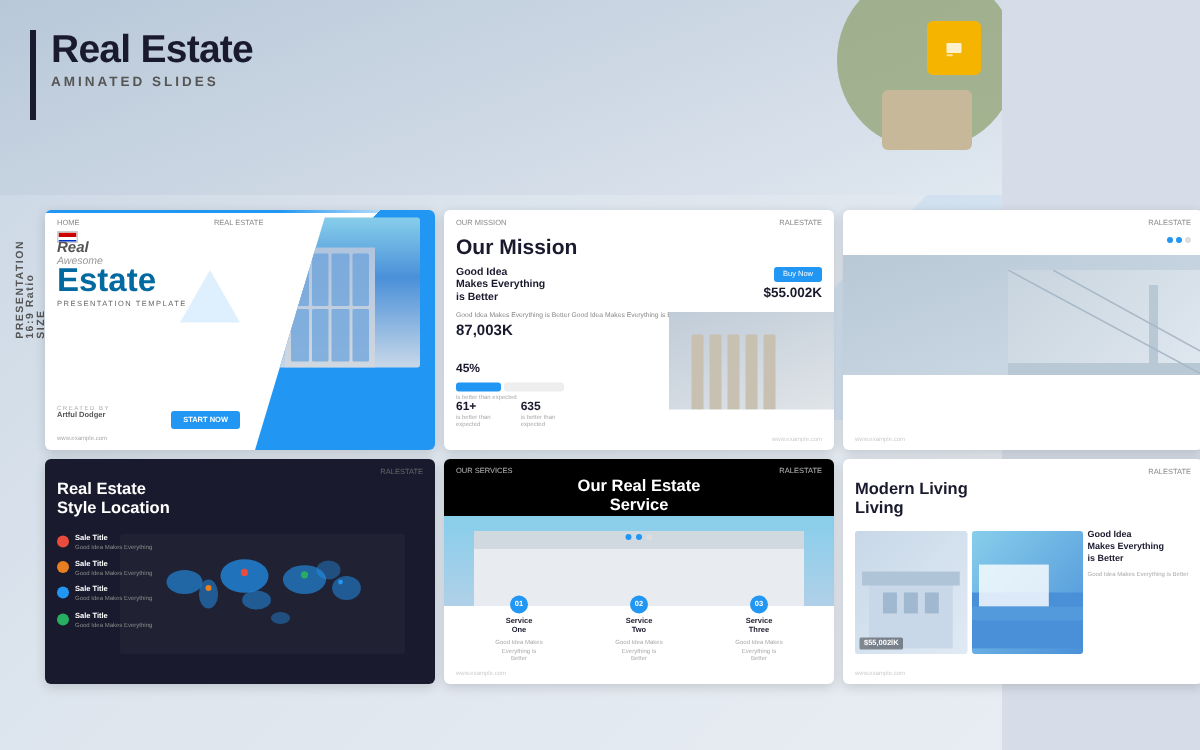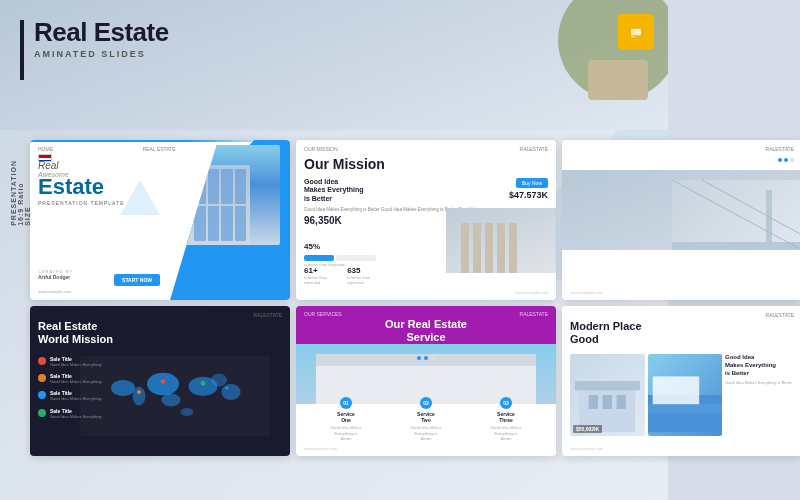--- a/index.html
+++ b/index.html
@@ -204,21 +204,21 @@
     .building-window {
       background: rgba(100, 160, 220, 0.7);
       border-radius: 1px;
     }
     .slide1-text-area {
       position: absolute;
       top: 20px; left: 8px;
     }
     .slide1-real {
       font-size: 10px;
-      font-weight: 400;
+      font-weight: 700;
       color: #555;
       font-style: italic;
     }
     .slide1-title-script {
       font-size: 7px;
       color: #999;
       font-style: italic;
     }
     .slide1-estate {
       font-size: 22px;
@@ -524,21 +524,21 @@
     }
 
     
     .slide5 {
       background: white;
     }
     .slide5-blue-top {
       position: absolute;
       top: 0; left: 0; right: 0;
       height: 55px;
-      background: #a21caf;
+      background: #000000;
     }
     .slide5-header {
       position: absolute;
       top: 5px; left: 0; right: 0;
       display: flex;
       justify-content: space-between;
       padding: 0 8px;
       font-size: 5px;
       color: rgba(255,255,255,0.7);
     }
@@ -815,22 +815,22 @@
       <div class="slide2-title">Our Mission</div>
       <div class="slide2-content">
         <div class="slide2-tagline">
           <span>Good Idea</span><br>
           <span>Makes Everything</span><br>
           <span>is Better</span>
         </div>
         <div class="slide2-body-text">Good Idea Makes Everything is Better Good Idea Makes Everything is Better Good Idea</div>
       </div>
       <div class="slide2-price-blue">Buy Now</div>
-      <div class="slide2-price-tag">$47.573K</div>
-      <div class="slide2-87k">96,350K</div>
+      <div class="slide2-price-tag">$55.002K</div>
+      <div class="slide2-87k">87,003K</div>
       <div class="slide2-building2">
         <div class="building2-columns">
           <div class="building2-col"></div>
           <div class="building2-col"></div>
           <div class="building2-col"></div>
           <div class="building2-col"></div>
           <div class="building2-col"></div>
         </div>
       </div>
       <div class="slide2-stat-bar">
@@ -878,21 +878,21 @@
       <div class="slide3-url">www.example.com</div>
     </div>
 
     <div class="slide-card slide4">
       <div class="slide4-header">
         <span></span>
         <span>RALESTATE</span>
       </div>
       <div class="slide4-title">
         <div>Real Estate</div>
-        <div>World Mission</div>
+        <div>Style Location</div>
       </div>
       <div class="slide4-legend">
         <div class="legend-item">
           <div class="legend-dot" style="background:#e74c3c;"></div>
           <div class="legend-text">
             <div class="legend-title">Sale Title</div>
             <div class="legend-desc">Good Idea Makes Everything</div>
           </div>
         </div>
         <div class="legend-item">
@@ -978,22 +978,22 @@
       </div>
       <div class="slide5-url">www.example.com</div>
     </div>
 
     <div class="slide-card slide6">
       <div class="slide6-header">
         <span></span>
         <span>RALESTATE</span>
       </div>
       <div class="slide6-title">
-        <div>Modern Place</div>
-        <div>Good</div>
+        <div>Modern Living</div>
+        <div>Living</div>
       </div>
       <div class="slide6-photos">
         <div class="photo-card photo-bg1">
           
           <svg width="100%" height="100%" viewBox="0 0 80 80">
             <rect x="10" y="30" width="60" height="50" fill="#c8d8e8"></rect>
             <rect x="5" y="25" width="70" height="10" fill="#b0c4d8"></rect>
             <rect x="20" y="40" width="10" height="15" fill="#a0b8d0"></rect>
             <rect x="35" y="40" width="10" height="15" fill="#a0b8d0"></rect>
             <rect x="50" y="40" width="10" height="15" fill="#a0b8d0"></rect>

